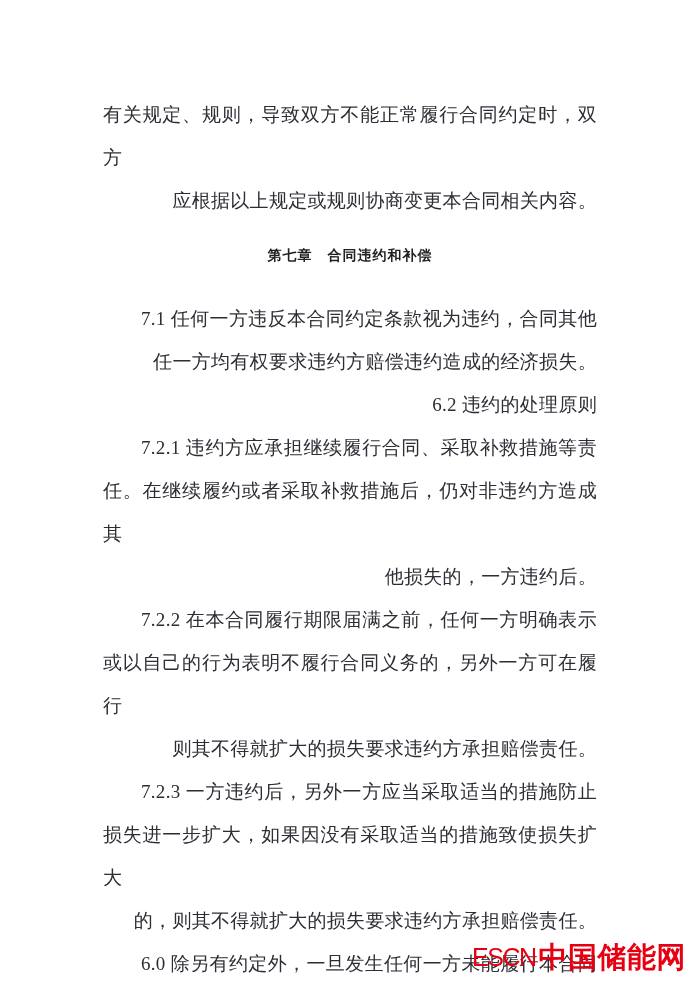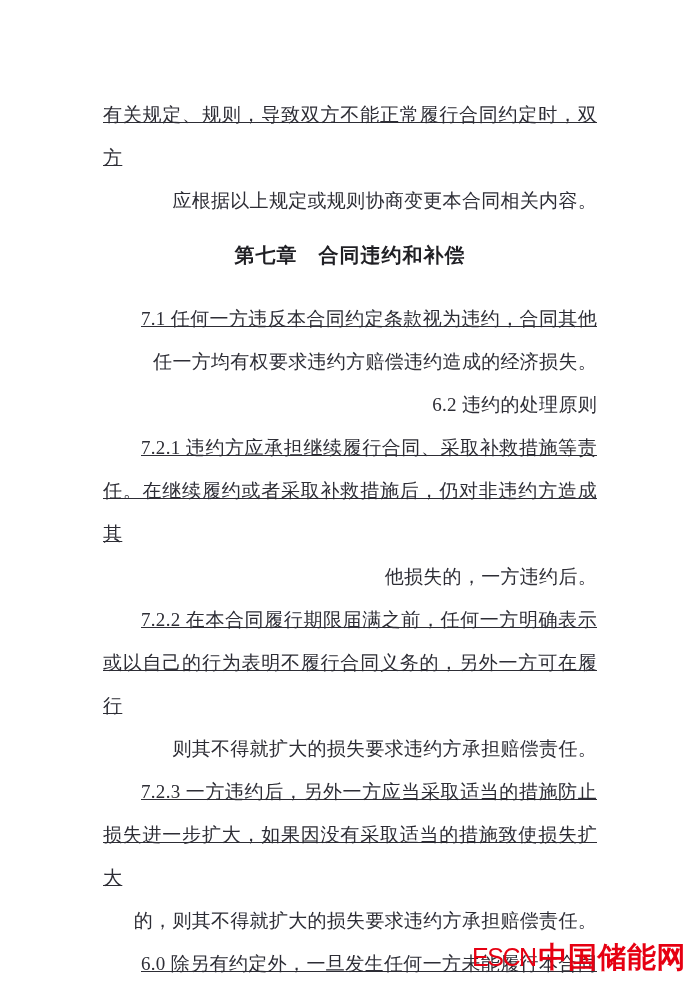--- a/index.html
+++ b/index.html
@@ -26,29 +26,28 @@
     font-size: 19px;
     line-height: 43px;
     letter-spacing: 0.3px;
     text-align: right;
     white-space: nowrap;
   }
   .line.just {
     white-space: normal;
     text-align: justify;
     text-align-last: justify;
-    text-decoration: underline;
   }
   .line.indent {
     text-indent: 38px;
   }
   .chapter {
     margin: 12px 0 20px 0;
     font-family: "Liberation Sans", "DejaVu Sans", sans-serif;
-    font-size: 20px;
+    font-size: 14px;
     font-weight: bold;
     line-height: 43px;
     text-align: center;
     color: #1f1f24;
     letter-spacing: 1px;
   }
   .logo {
     position: absolute;
     right: 14px;
     top: 940px;

